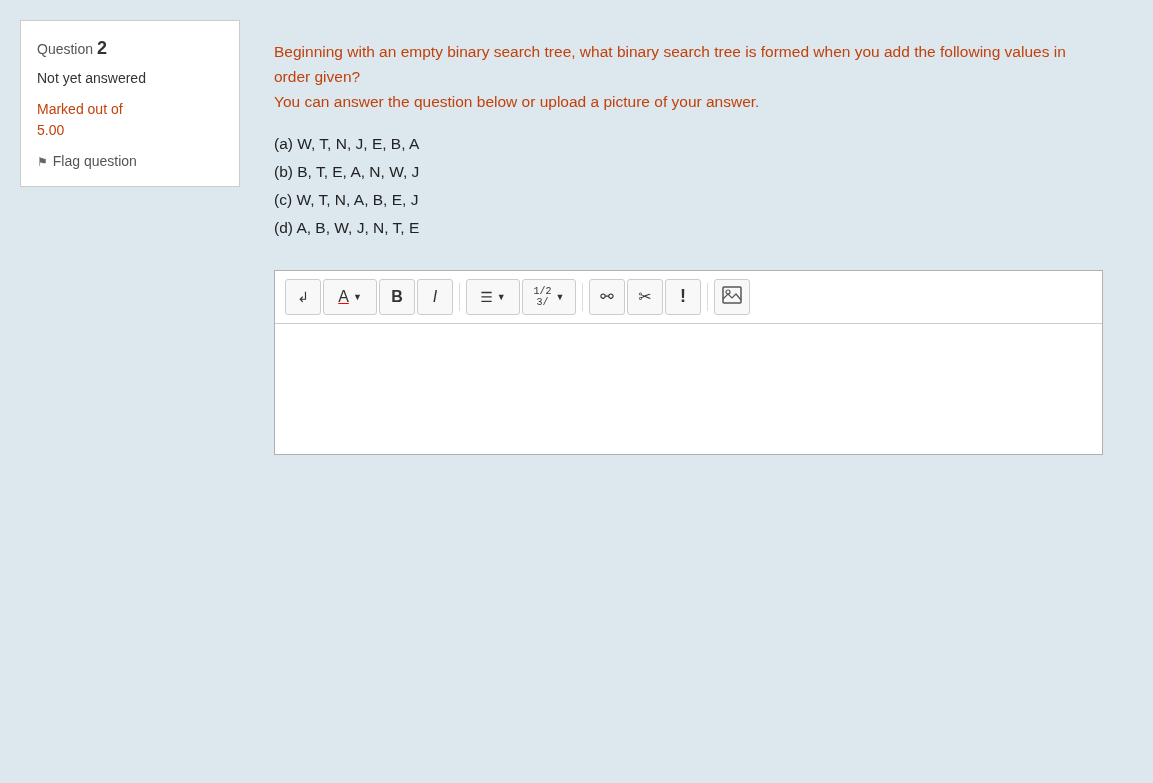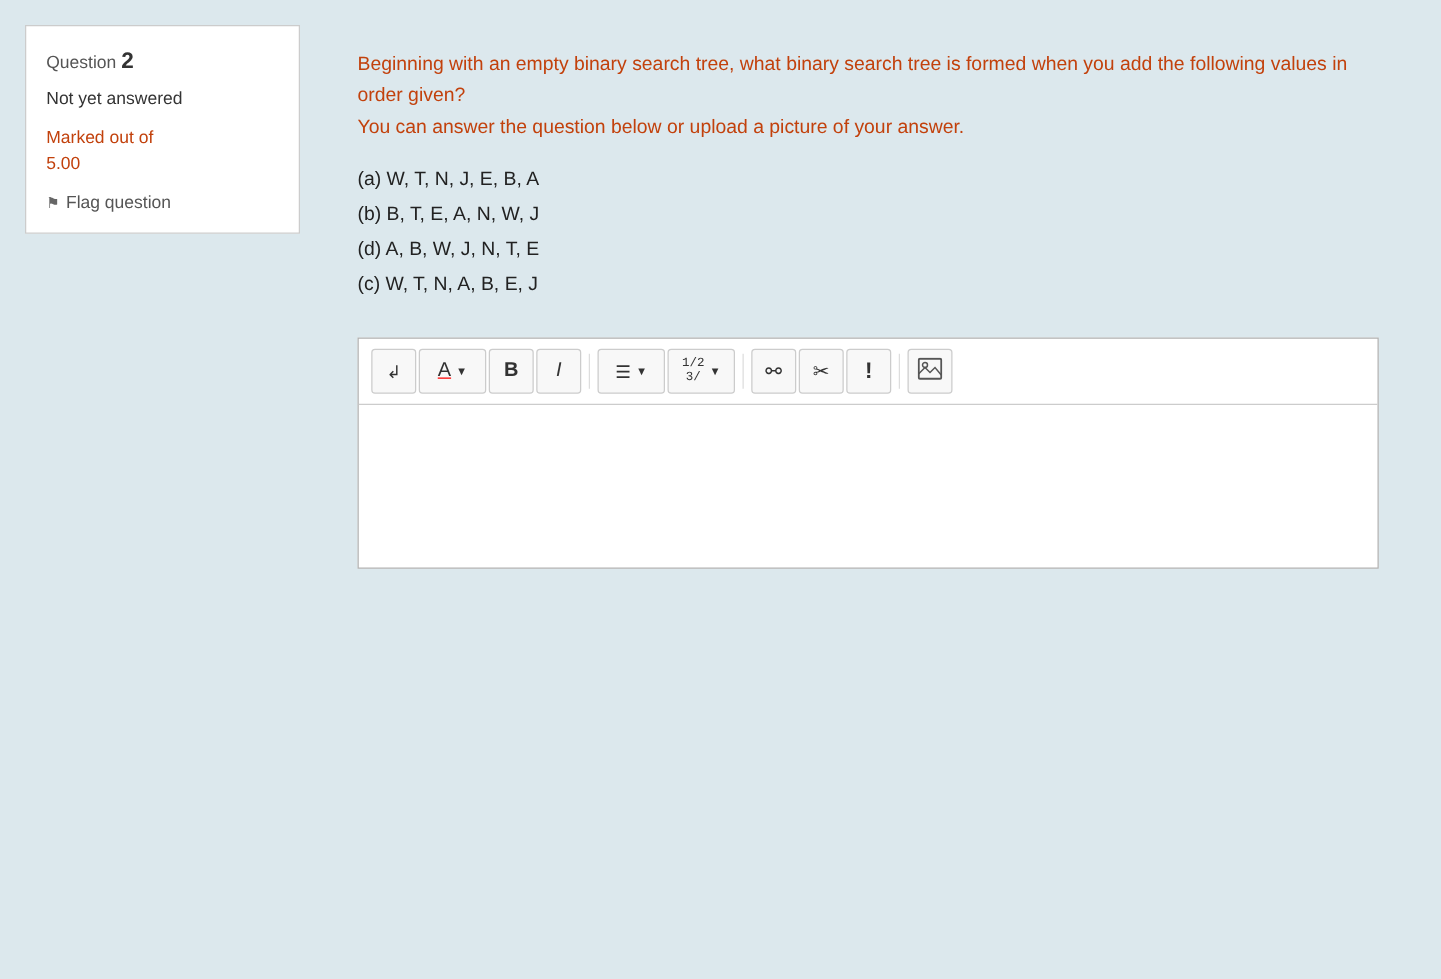--- a/index.html
+++ b/index.html
@@ -7,21 +7,21 @@
       font-family: Arial, sans-serif;
       background: #dce8ed;
       min-height: 783px;
       display: flex;
       padding: 20px;
     }
     .page-wrapper {
       display: flex;
       width: 100%;
       max-width: 1113px;
-      gap: 16px;
+      gap: 4px;
     }
     .sidebar {
       width: 220px;
       min-width: 180px;
       flex-shrink: 0;
     }
     .sidebar-card {
       background: #fff;
       border: 1px solid #ccc;
       padding: 14px 16px;
@@ -156,22 +156,22 @@
 
   <div class="main-content">
     <div class="question-text">
       <span>Beginning with an empty binary search tree, what binary search tree is formed when you add the following values in order given?</span><br>
       <span>You can answer the question below or upload a picture of your answer.</span>
     </div>
 
     <div class="options-list">
       <div>(a) W, T, N, J, E, B, A</div>
       <div>(b) B, T, E, A, N, W, J</div>
+      <div>(c) W, T, N, A, B, E, J</div>
       <div>(d) A, B, W, J, N, T, E</div>
-      <div>(c) W, T, N, A, B, E, J</div>
     </div>
 
 
     <div class="editor-container">
       <div class="editor-toolbar">
 
         <button class="toolbar-btn" title="Undo">
           <span>↲</span>
         </button>
 

